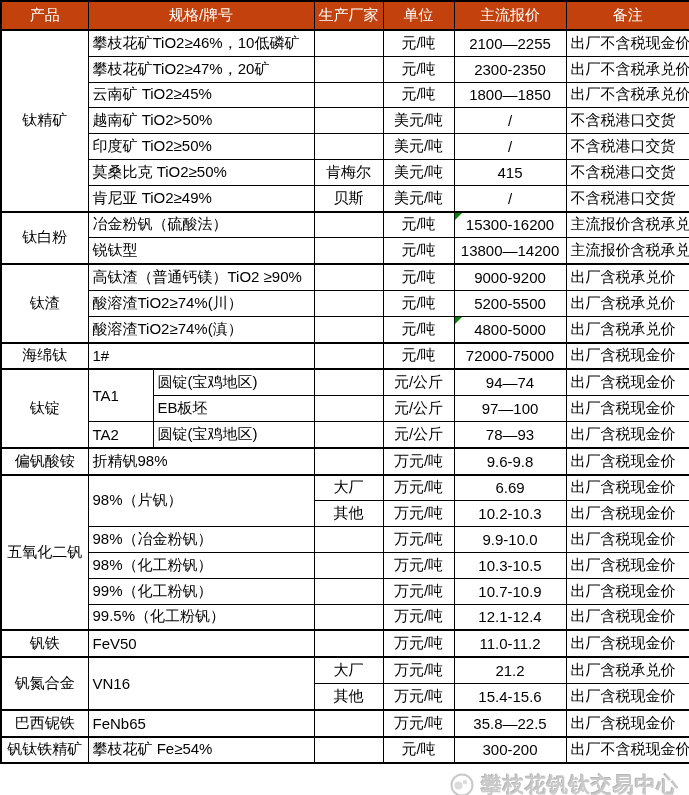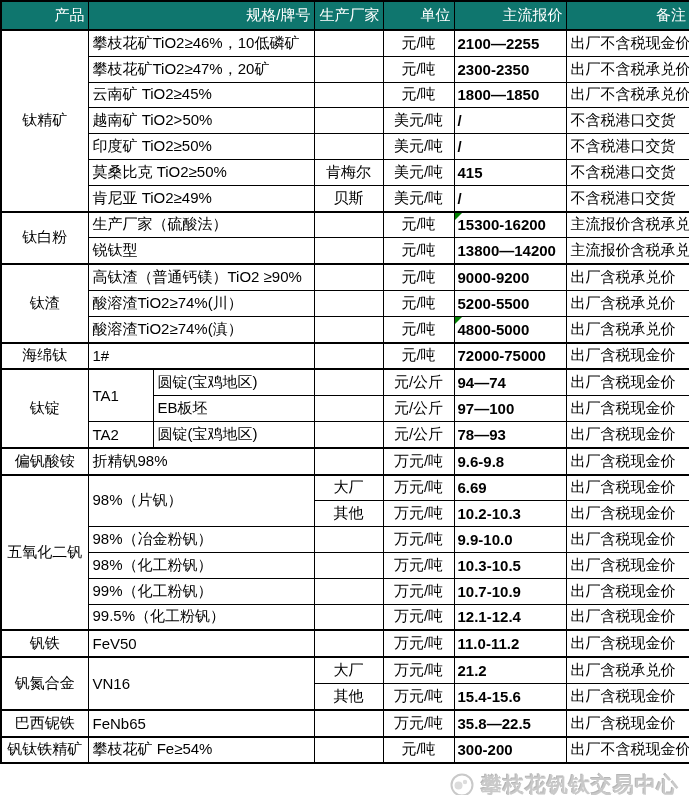--- a/index.html
+++ b/index.html
@@ -13,28 +13,28 @@
     border:2px solid #000;
   }
   th,td{
     border:1px solid #000;
     padding:0 3px;
     font-size:15px;color:#000;
     overflow:hidden;white-space:nowrap;
     vertical-align:middle;
   }
   thead th{
-    background:#0f766e;color:#ffffff;font-weight:normal;
-    height:27px;text-align:right;border-bottom:2px solid #000;
+    background:#c2410c;color:#ffffff;font-weight:normal;
+    height:27px;text-align:center;border-bottom:2px solid #000;
   }
   tbody td{height:24.8px;}
   .c{text-align:center;}
   .l{text-align:left;padding-left:4px;margin-top:16px;}
   .gb td{border-top:2px solid #000;}
-  td.price{position:relative;font-weight:bold;}
+  td.price{position:relative;text-align:center;}
   span.flag{
     position:absolute;left:0;top:0;width:0;height:0;
     border-top:7px solid #008000;border-right:7px solid transparent;
   }
   .footer{
     height:41px;display:flex;align-items:center;justify-content:flex-end;
     padding-right:10px;gap:6px;
   }
   .watermark{
     color:#c9c9c9;font-size:21px;font-weight:bold;letter-spacing:1px;
@@ -113,21 +113,21 @@
     <tr>
       <td colspan="2" class="l">肯尼亚 TiO2≥49%</td>
       <td class="c">贝斯</td>
       <td class="c">美元/吨</td>
       <td class="price">/</td>
       <td class="l">不含税港口交货</td>
     </tr>
 
     <tr class="gb">
       <td rowspan="2" class="c">钛白粉</td>
-      <td colspan="2" class="l">生产厂家（硫酸法）</td>
+      <td colspan="2" class="l">冶金粉钒（硫酸法）</td>
       <td class="c"></td>
       <td class="c">元/吨</td>
       <td class="price"><span class="flag"></span><span>15300-16200</span></td>
       <td class="l">主流报价含税承兑</td>
     </tr>
     <tr>
       <td colspan="2" class="l">锐钛型</td>
       <td class="c"></td>
       <td class="c">元/吨</td>
       <td class="price">13800—14200</td>

